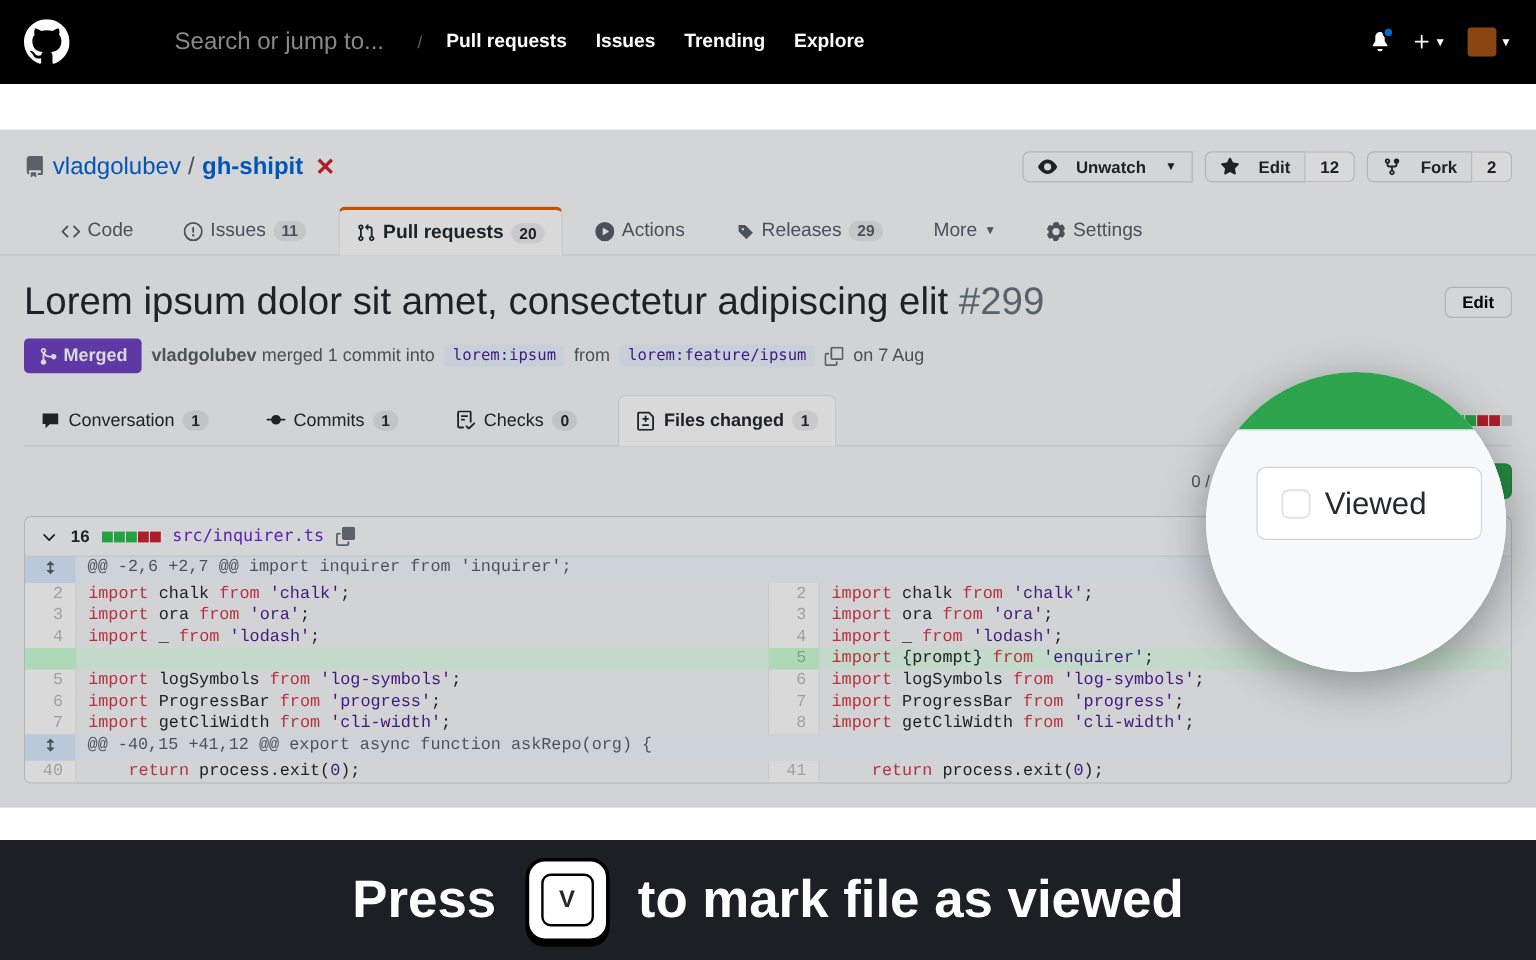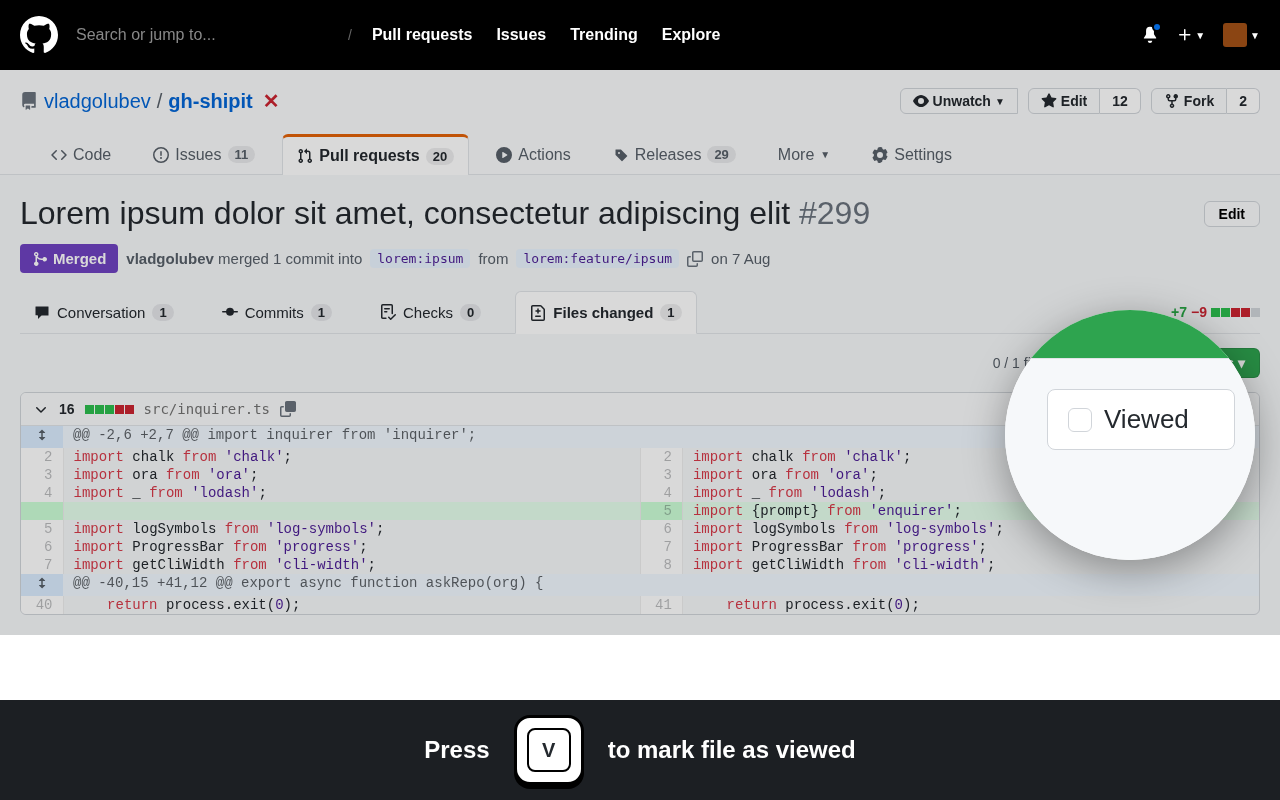--- a/index.html
+++ b/index.html
@@ -1,44 +1,44 @@
 <!DOCTYPE html>
 <html><head>
 <meta charset="utf-8">
 <style>
 * { margin: 0; padding: 0; box-sizing: border-box; }
 body { font-family: -apple-system, BlinkMacSystemFont, "Segoe UI", Helvetica, Arial, sans-serif; font-size: 14px; color: #24292e; background: #fff; width: 1280px; height: 800px; overflow: hidden; position: relative; }
 
 
 .header { background: #000; height: 70px; display: flex; align-items: center; padding: 0 20px; }
 .logo-icon { color: #fff; }
-.search-box { margin-left: 10px; background: transparent; border: none; color: #fef9c3; font-size: 16px; width: 260px; padding: 5px 8px; }
+.search-box { margin-left: 10px; background: transparent; border: none; color: #fef9c3; font-size: 20px; width: 260px; padding: 5px 8px; text-align: right; }
 .search-box::placeholder { color: #888; }
 .slash { color: #666; font-size: 14px; margin: 0 20px; }
 .nav-links { display: flex; gap: 24px; }
 .nav-links a { color: #fff; text-decoration: none; font-size: 16px; font-weight: 600; }
 .header-right { margin-left: auto; display: flex; align-items: center; gap: 18px; }
 .header-right svg { color: #fff; }
 .notif-dot { position: absolute; top: -3px; right: -3px; width: 10px; height: 10px; background: #0366d6; border-radius: 50%; border: 2px solid #000; }
 .avatar { width: 24px; height: 24px; background: #8b4513; border-radius: 3px; }
 
 
-.main-content { position: relative; background: #f6f8fa; }
+.main-content { position: relative; background: #f6f8fa; margin-top: 38px; }
 .dimmer { position: absolute; inset: 0; background: rgba(0,0,0,0.15); pointer-events: none; z-index: 5; }
 
 
 .repo-head { padding: 18px 20px 0; background: #fafbfc; border-bottom: 1px solid #e1e4e8; }
 .repo-title-row { display: flex; align-items: center; margin-bottom: 20px; }
 .repo-title { display: flex; align-items: center; gap: 6px; font-size: 20px; }
 .repo-title a { color: #0366d6; text-decoration: none; }
 .repo-title .sep { color: #586069; }
 .x-icon { color: #cb2431; margin-left: 4px; font-weight: bold; }
 .repo-actions { margin-left: auto; display: flex; gap: 10px; }
 .btn-group { display: flex; }
-.btn { background: #fafbfc; border: 1px solid #d1d5da; padding: 4px 12px; font-size: 14px; font-weight: 600; color: #24292e; display: flex; align-items: center; gap: 4px; cursor: pointer; }
+.btn { background: #fafbfc; border: 1px solid #d1d5da; padding: 4px 12px; font-size: 14px; font-weight: 600; color: #24292e; display: flex; align-items: center; gap: 16px; cursor: pointer; }
 .btn:first-child { border-radius: 6px 0 0 6px; }
 .btn.count { border-radius: 0 6px 6px 0; border-left: none; background: #fff; font-weight: 600; }
 .btn.single:first-child { border-radius: 6px 0 0 6px; }
 
 
 .repo-tabs { display: flex; gap: 12px; padding-left: 16px; }
 .repo-tab { padding: 10px 14px; border: 1px solid transparent; border-bottom: none; color: #586069; display: flex; align-items: center; gap: 6px; font-size: 16px; cursor: pointer; }
 .repo-tab.active { background: #fff; border-color: #e1e4e8; border-top: 3px solid #e36209; border-radius: 6px 6px 0 0; margin-bottom: -1px; color: #24292e; font-weight: 600; }
 .counter { background: rgba(27,31,35,.08); border-radius: 20px; padding: 1px 7px; font-size: 13px; font-weight: 600; }
 
@@ -70,21 +70,21 @@
 
 .files-toolbar { display: flex; justify-content: flex-end; align-items: center; gap: 14px; padding: 14px 0; font-size: 14px; color: #586069; }
 .green-btn { background: #2ea44f; color: #fff; border: 1px solid rgba(27,31,35,.15); border-radius: 6px; padding: 6px 14px; font-weight: 600; font-size: 14px; cursor: pointer; }
 
 
 .file-box { border: 1px solid #d1d5da; border-radius: 6px; overflow: hidden; }
 .file-header { background: #fafbfc; border-bottom: 1px solid #e1e4e8; padding: 8px 12px; display: flex; align-items: center; gap: 10px; font-size: 14px; }
 .file-header .chev { cursor: pointer; }
 .file-diff-count { font-weight: 600; }
 .file-blocks { display: flex; gap: 1px; }
-.file-name { font-family: SFMono-Regular, Consolas, monospace; color: #737373; }
+.file-name { font-family: SFMono-Regular, Consolas, monospace; color: #6d28d9; }
 
 .diff-table { width: 100%; border-collapse: collapse; font-family: SFMono-Regular, Consolas, "Liberation Mono", monospace; font-size: 14px; }
 .diff-table td { padding: 1px 10px; vertical-align: top; white-space: pre; }
 .hunk-row td { background: #f1f8ff; color: rgba(27,31,35,.7); }
 .hunk-num { background: #dbedff !important; width: 42px; text-align: center; }
 .hunk-num svg { display: block; margin: 2px auto; }
 .line-num { background: #fff; color: rgba(27,31,35,.3); text-align: right; width: 42px; user-select: none; border-right: 1px solid #eee; }
 .line-num.split-r { border-left: 1px solid #eee; }
 .code-cell { white-space: pre; }
 .add-row .code-cell { background: #e6ffed; }
@@ -96,21 +96,21 @@
 .magnifier { position: absolute; right: 25px; top: 310px; width: 250px; height: 250px; background: #fff; border-radius: 50%; box-shadow: 0 10px 40px rgba(0,0,0,.35); z-index: 20; overflow: hidden; }
 .magnifier-inner { position: relative; width: 100%; height: 100%; }
 .mag-green { position: absolute; top: 0; left: 0; right: 0; height: 48px; background: #2ea44f; }
 .mag-body { position: absolute; top: 48px; left: 0; right: 0; bottom: 0; background: #f6f8fa; border-top: 1px solid #e1e4e8; }
 .mag-box { margin: 30px 20px 0 42px; background: #fff; border: 1px solid #d1d5da; border-radius: 8px; padding: 14px 20px; display: flex; align-items: center; gap: 12px; }
 .mag-check { width: 24px; height: 24px; border: 1px solid #d1d5da; border-radius: 6px; }
 .mag-label { font-size: 26px; color: #24292e; }
 
 
 .banner { position: absolute; bottom: 0; left: 0; right: 0; height: 100px; background: #1c1f23; display: flex; align-items: center; justify-content: center; gap: 24px; z-index: 30; }
-.banner-text { color: #fff; font-size: 24px; font-weight: 700; }
+.banner-text { color: #fff; font-size: 44px; font-weight: 700; }
 .keycap { width: 70px; height: 70px; background: #fff; border: 3px solid #000; border-radius: 16px; display: flex; align-items: center; justify-content: center; box-shadow: 0 4px 0 #000; position: relative; }
 .keycap-inner { width: 44px; height: 44px; border: 2px solid #000; border-radius: 8px; display: flex; align-items: center; justify-content: center; font-size: 20px; font-weight: 700; }
 </style>
 </head>
 <body>
 
 <div class="header">
   <svg class="logo-icon" height="38" width="38" viewBox="0 0 16 16" fill="currentColor">
       <path d="M8 0C3.58 0 0 3.58 0 8c0 3.54 2.29 6.53 5.47 7.59.4.07.55-.17.55-.38 0-.19-.01-.82-.01-1.49-2.01.37-2.53-.49-2.69-.94-.09-.23-.48-.94-.82-1.13-.28-.15-.68-.52-.01-.53.63-.01 1.08.58 1.23.82.72 1.21 1.87.87 2.33.66.07-.52.28-.87.51-1.07-1.78-.2-3.64-.89-3.64-3.95 0-.87.31-1.59.82-2.15-.08-.2-.36-1.02.08-2.12 0 0 .67-.21 2.2.82.64-.18 1.32-.27 2-.27.68 0 1.36.09 2 .27 1.53-1.04 2.2-.82 2.2-.82.44 1.1.16 1.92.08 2.12.51.56.82 1.27.82 2.15 0 3.07-1.87 3.75-3.65 3.95.29.25.54.73.54 1.48 0 1.07-.01 1.93-.01 2.2 0 .21.15.46.55.38A8.013 8.013 0 0016 8c0-4.42-3.58-8-8-8z"></path>
     </svg>

